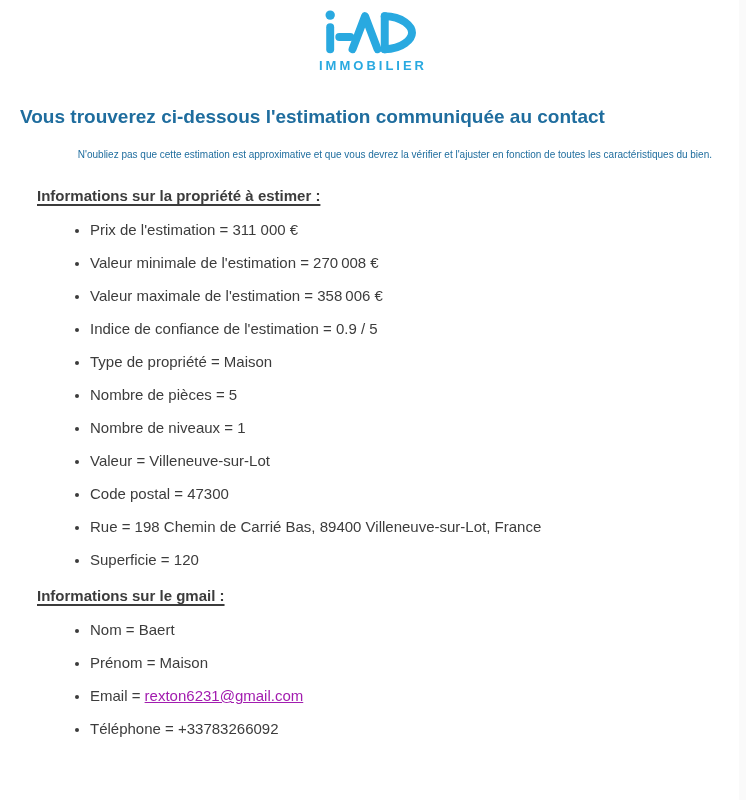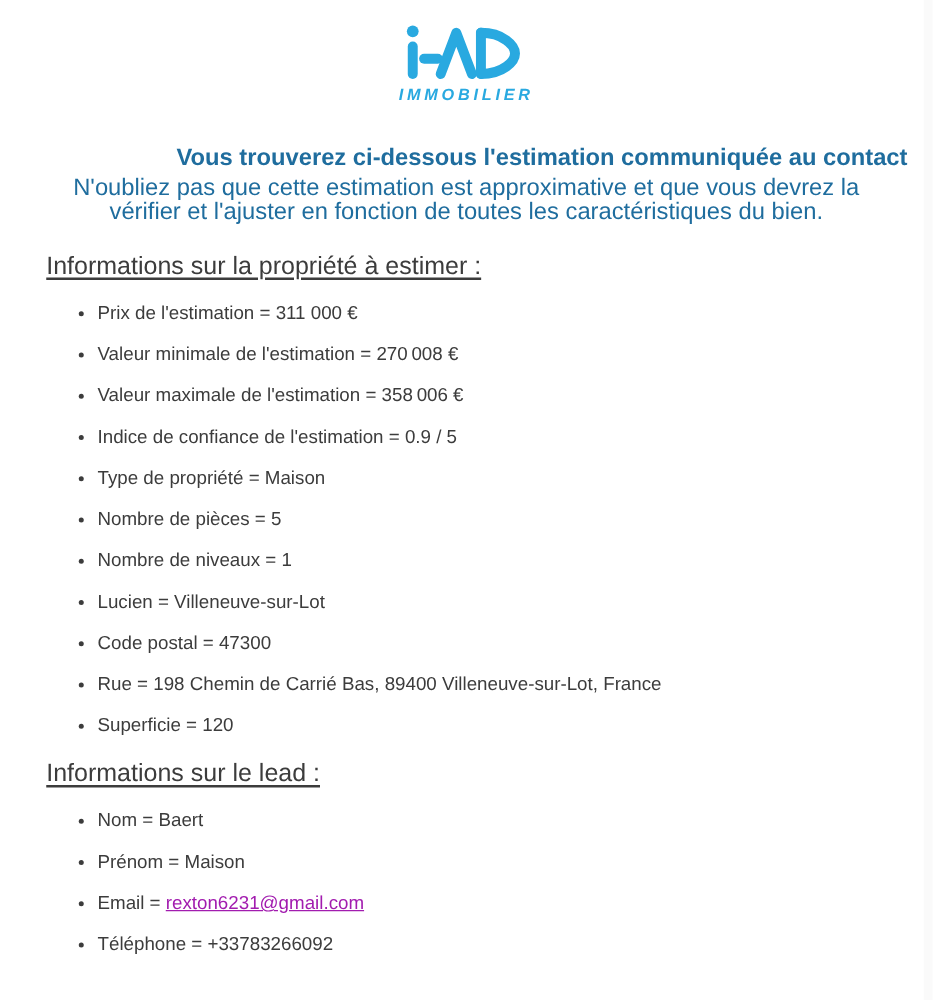--- a/index.html
+++ b/index.html
@@ -13,66 +13,65 @@
     position: relative;
     overflow: hidden;
   }
   .edge-strip {
     position: absolute;
     top: 0; right: 0;
     width: 7px; height: 800px;
     background: #fafafa;
   }
   .logo-wrap {
-    padding-top: 16px;
+    padding-top: 6px;
     text-align: center;
-    font-style: italic;
   }
   .logo-svg {
     display: block;
     margin: 0 auto;
     width: 102px;
     height: 50px;
   }
   .logo-sub {
     margin-top: 2px;
     color: #29A9E0;
     font-weight: bold;
     font-size: 13px;
     letter-spacing: 3px;
     text-align: center;
   }
   .intro-title {
     margin: 32px 20px 0;
-    text-align: right;
+    text-align: left;
     color: #1F6D9E;
     font-size: 19px;
     font-weight: bold;
     line-height: 23px;
   }
   .intro-sub {
     max-width: 678px;
-    margin: 3px auto 0;
-    text-align: center;
+    margin: 17px auto 0;
+    text-align: right;
     color: #1F6D9E;
-    font-size: 19px;
+    font-size: 10px;
     line-height: 19px;
   }
   .section-title {
     margin: 23px 0 0 37px;
-    font-size: 20px;
-    font-weight: normal;
+    font-size: 15px;
+    font-weight: bold;
     color: #3c3c3c;
     text-decoration: underline;
     text-decoration-thickness: 1.5px;
     text-underline-offset: 3px;
   }
   .section-title.lead { margin-top: 18px; }
   ul.info-list {
-    margin: 17px 4px 0;
+    margin: 17px 16px 0;
     padding-left: 74px;
     list-style: disc;
   }
   ul.info-list li {
     font-size: 15px;
     line-height: 18px;
     margin-bottom: 15px;
     color: #3c3c3c;
   }
   ul.info-list li::marker { color: #3c3c3c; font-size: 13px; }
@@ -103,25 +102,25 @@
 
 <div class="section-title">Informations sur la propriété à estimer :</div>
 <ul class="info-list">
   <li>Prix de l'estimation = 311 000 €</li>
   <li>Valeur minimale de l'estimation = 270 008 €</li>
   <li>Valeur maximale de l'estimation = 358 006 €</li>
   <li>Indice de confiance de l'estimation = 0.9 / 5</li>
   <li>Type de propriété = Maison</li>
   <li>Nombre de pièces = 5</li>
   <li>Nombre de niveaux = 1</li>
-  <li>Lucien = Villeneuve-sur-Lot</li>
+  <li>Valeur = Villeneuve-sur-Lot</li>
   <li>Code postal = 47300</li>
   <li>Rue = 198 Chemin de Carrié Bas, 89400 Villeneuve-sur-Lot, France</li>
   <li>Superficie = 120</li>
 </ul>
 
-<div class="section-title lead">Informations sur le lead :</div>
+<div class="section-title lead">Informations sur le gmail :</div>
 <ul class="info-list">
   <li>Nom = Baert</li>
   <li>Prénom = Maison</li>
   <li><span>Email = </span><a href="#" class="email-link">rexton6231@gmail.com</a></li>
   <li>Téléphone = +33783266092</li>
 </ul>
 
 </body></html>

